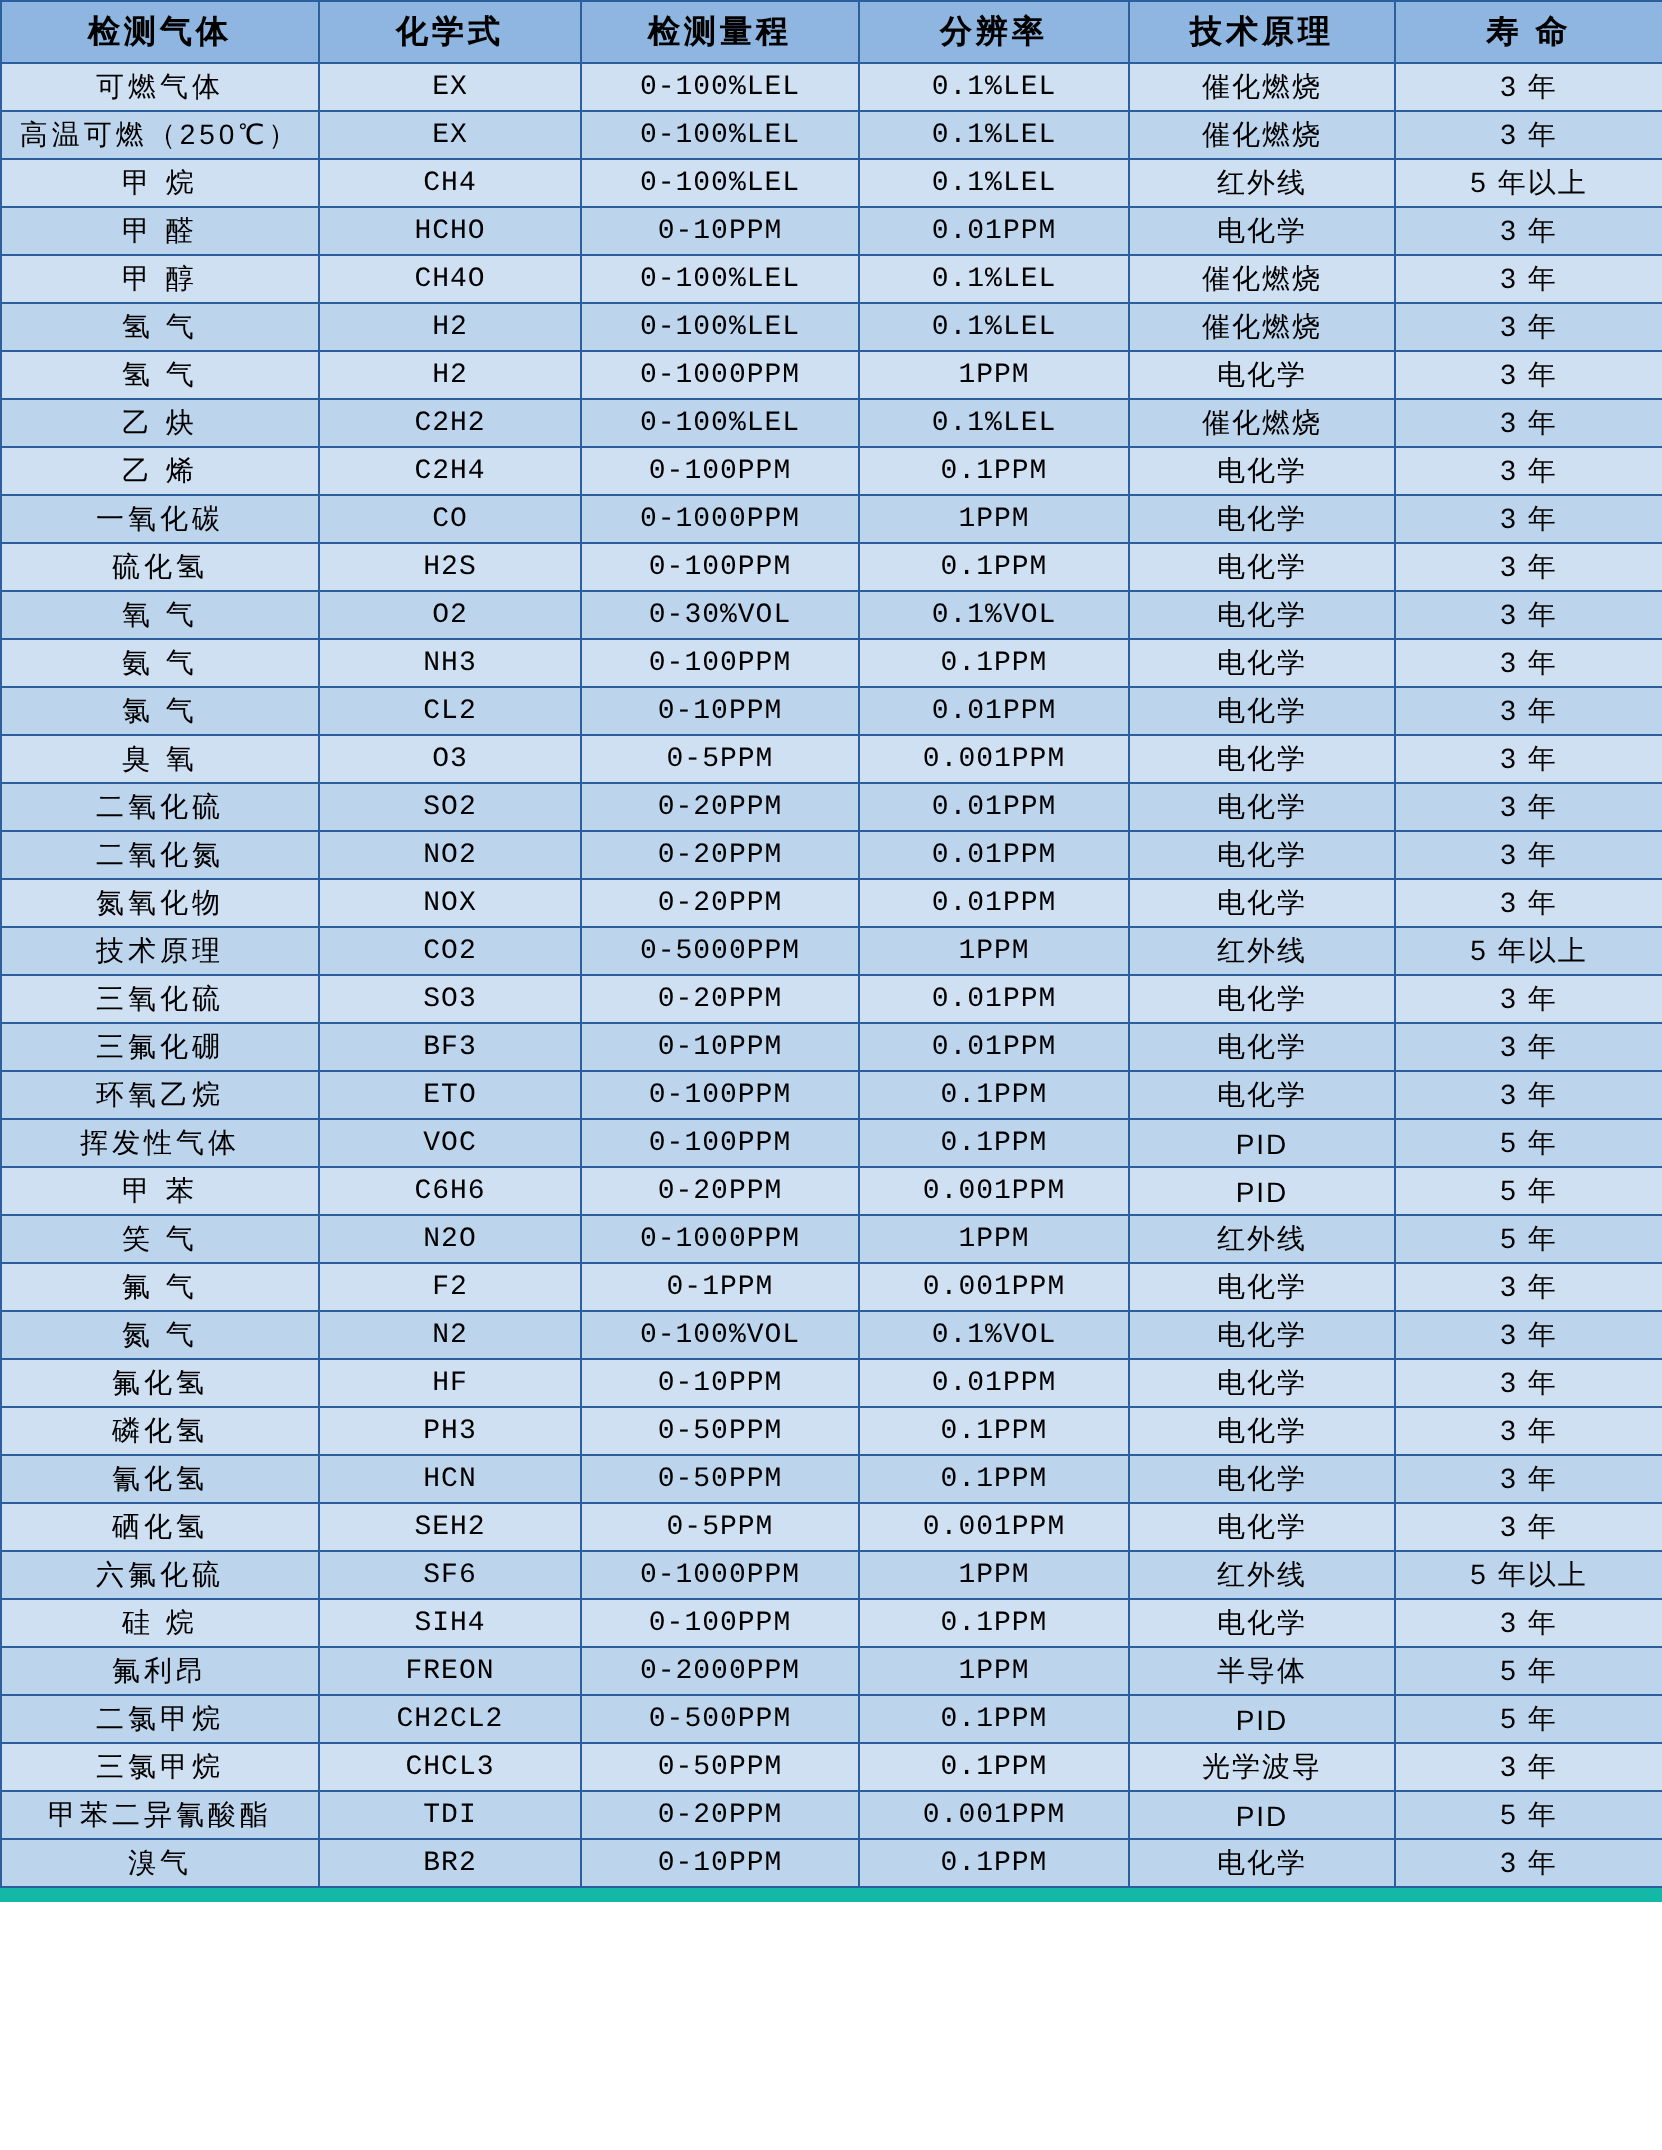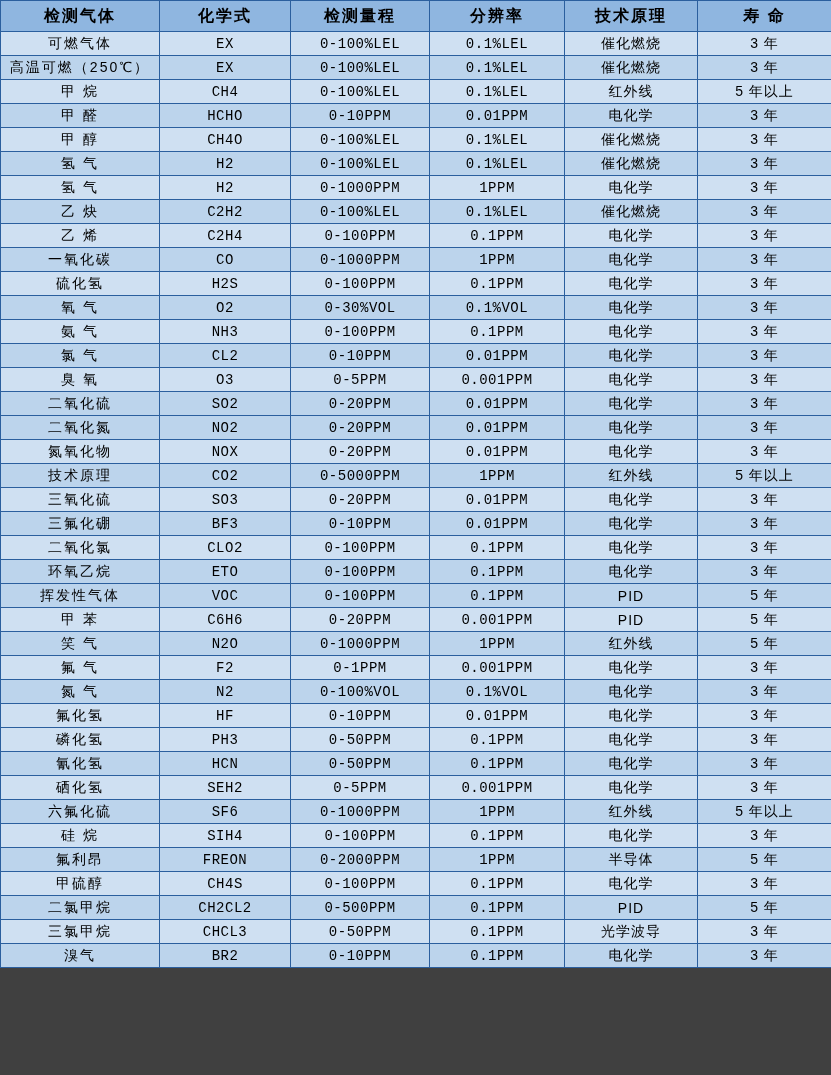--- a/index.html
+++ b/index.html
@@ -5,23 +5,23 @@
   html, body {
     margin: 0;
     padding: 0;
     background: #ffffff;
   }
   body {
     font-family: "Liberation Sans", sans-serif;
   }
   #sheet {
     width: 831px;
-    height: 1075px;
+    height: 951px;
     box-sizing: border-box;
-    background: #404040;
+    background: #14b8a6;
     overflow: hidden;
   }
   table.gas-table {
     border-collapse: collapse;
     width: 831px;
     table-layout: fixed;
   }
   table.gas-table col.c0 { width: 159px; }
   table.gas-table col.c1 { width: 131px; }
   table.gas-table col.c2 { width: 139px; }
@@ -254,28 +254,20 @@
           <td class="col-life">3 年</td>
         </tr>
         <tr class="alt">
           <td class="col-name">三氟化硼</td>
           <td class="col-formula">BF3</td>
           <td class="col-range">0-10PPM</td>
           <td class="col-res">0.01PPM</td>
           <td class="col-principle">电化学</td>
           <td class="col-life">3 年</td>
         </tr>
-        <tr>
-          <td class="col-name">二氧化氯</td>
-          <td class="col-formula">CLO2</td>
-          <td class="col-range">0-100PPM</td>
-          <td class="col-res">0.1PPM</td>
-          <td class="col-principle">电化学</td>
-          <td class="col-life">3 年</td>
-        </tr>
         <tr class="alt">
           <td class="col-name">环氧乙烷</td>
           <td class="col-formula">ETO</td>
           <td class="col-range">0-100PPM</td>
           <td class="col-res">0.1PPM</td>
           <td class="col-principle">电化学</td>
           <td class="col-life">3 年</td>
         </tr>
         <tr class="alt">
           <td class="col-name">挥发性气体</td>
@@ -366,43 +358,43 @@
           <td class="col-life">3 年</td>
         </tr>
         <tr class="alt">
           <td class="col-name">氟利昂</td>
           <td class="col-formula">FREON</td>
           <td class="col-range">0-2000PPM</td>
           <td class="col-res">1PPM</td>
           <td class="col-principle">半导体</td>
           <td class="col-life">5 年</td>
         </tr>
-        <tr>
-          <td class="col-name">甲硫醇</td>
-          <td class="col-formula">CH4S</td>
-          <td class="col-range">0-100PPM</td>
-          <td class="col-res">0.1PPM</td>
-          <td class="col-principle">电化学</td>
-          <td class="col-life">3 年</td>
-        </tr>
         <tr class="alt">
           <td class="col-name">二氯甲烷</td>
           <td class="col-formula">CH2CL2</td>
           <td class="col-range">0-500PPM</td>
           <td class="col-res">0.1PPM</td>
           <td class="col-principle">PID</td>
           <td class="col-life">5 年</td>
         </tr>
         <tr>
           <td class="col-name">三氯甲烷</td>
           <td class="col-formula">CHCL3</td>
           <td class="col-range">0-50PPM</td>
           <td class="col-res">0.1PPM</td>
           <td class="col-principle">光学波导</td>
           <td class="col-life">3 年</td>
+        </tr>
+        <tr class="alt">
+          <td class="col-name">甲苯二异氰酸酯</td>
+          <td class="col-formula">TDI</td>
+          <td class="col-range">0-20PPM</td>
+          <td class="col-res">0.001PPM</td>
+          <td class="col-principle">PID</td>
+          <td class="col-life">5 年</td>
         </tr>
         <tr class="alt">
           <td class="col-name">溴气</td>
           <td class="col-formula">BR2</td>
           <td class="col-range">0-10PPM</td>
           <td class="col-res">0.1PPM</td>
           <td class="col-principle">电化学</td>
           <td class="col-life">3 年</td>
         </tr>
       </tbody>

